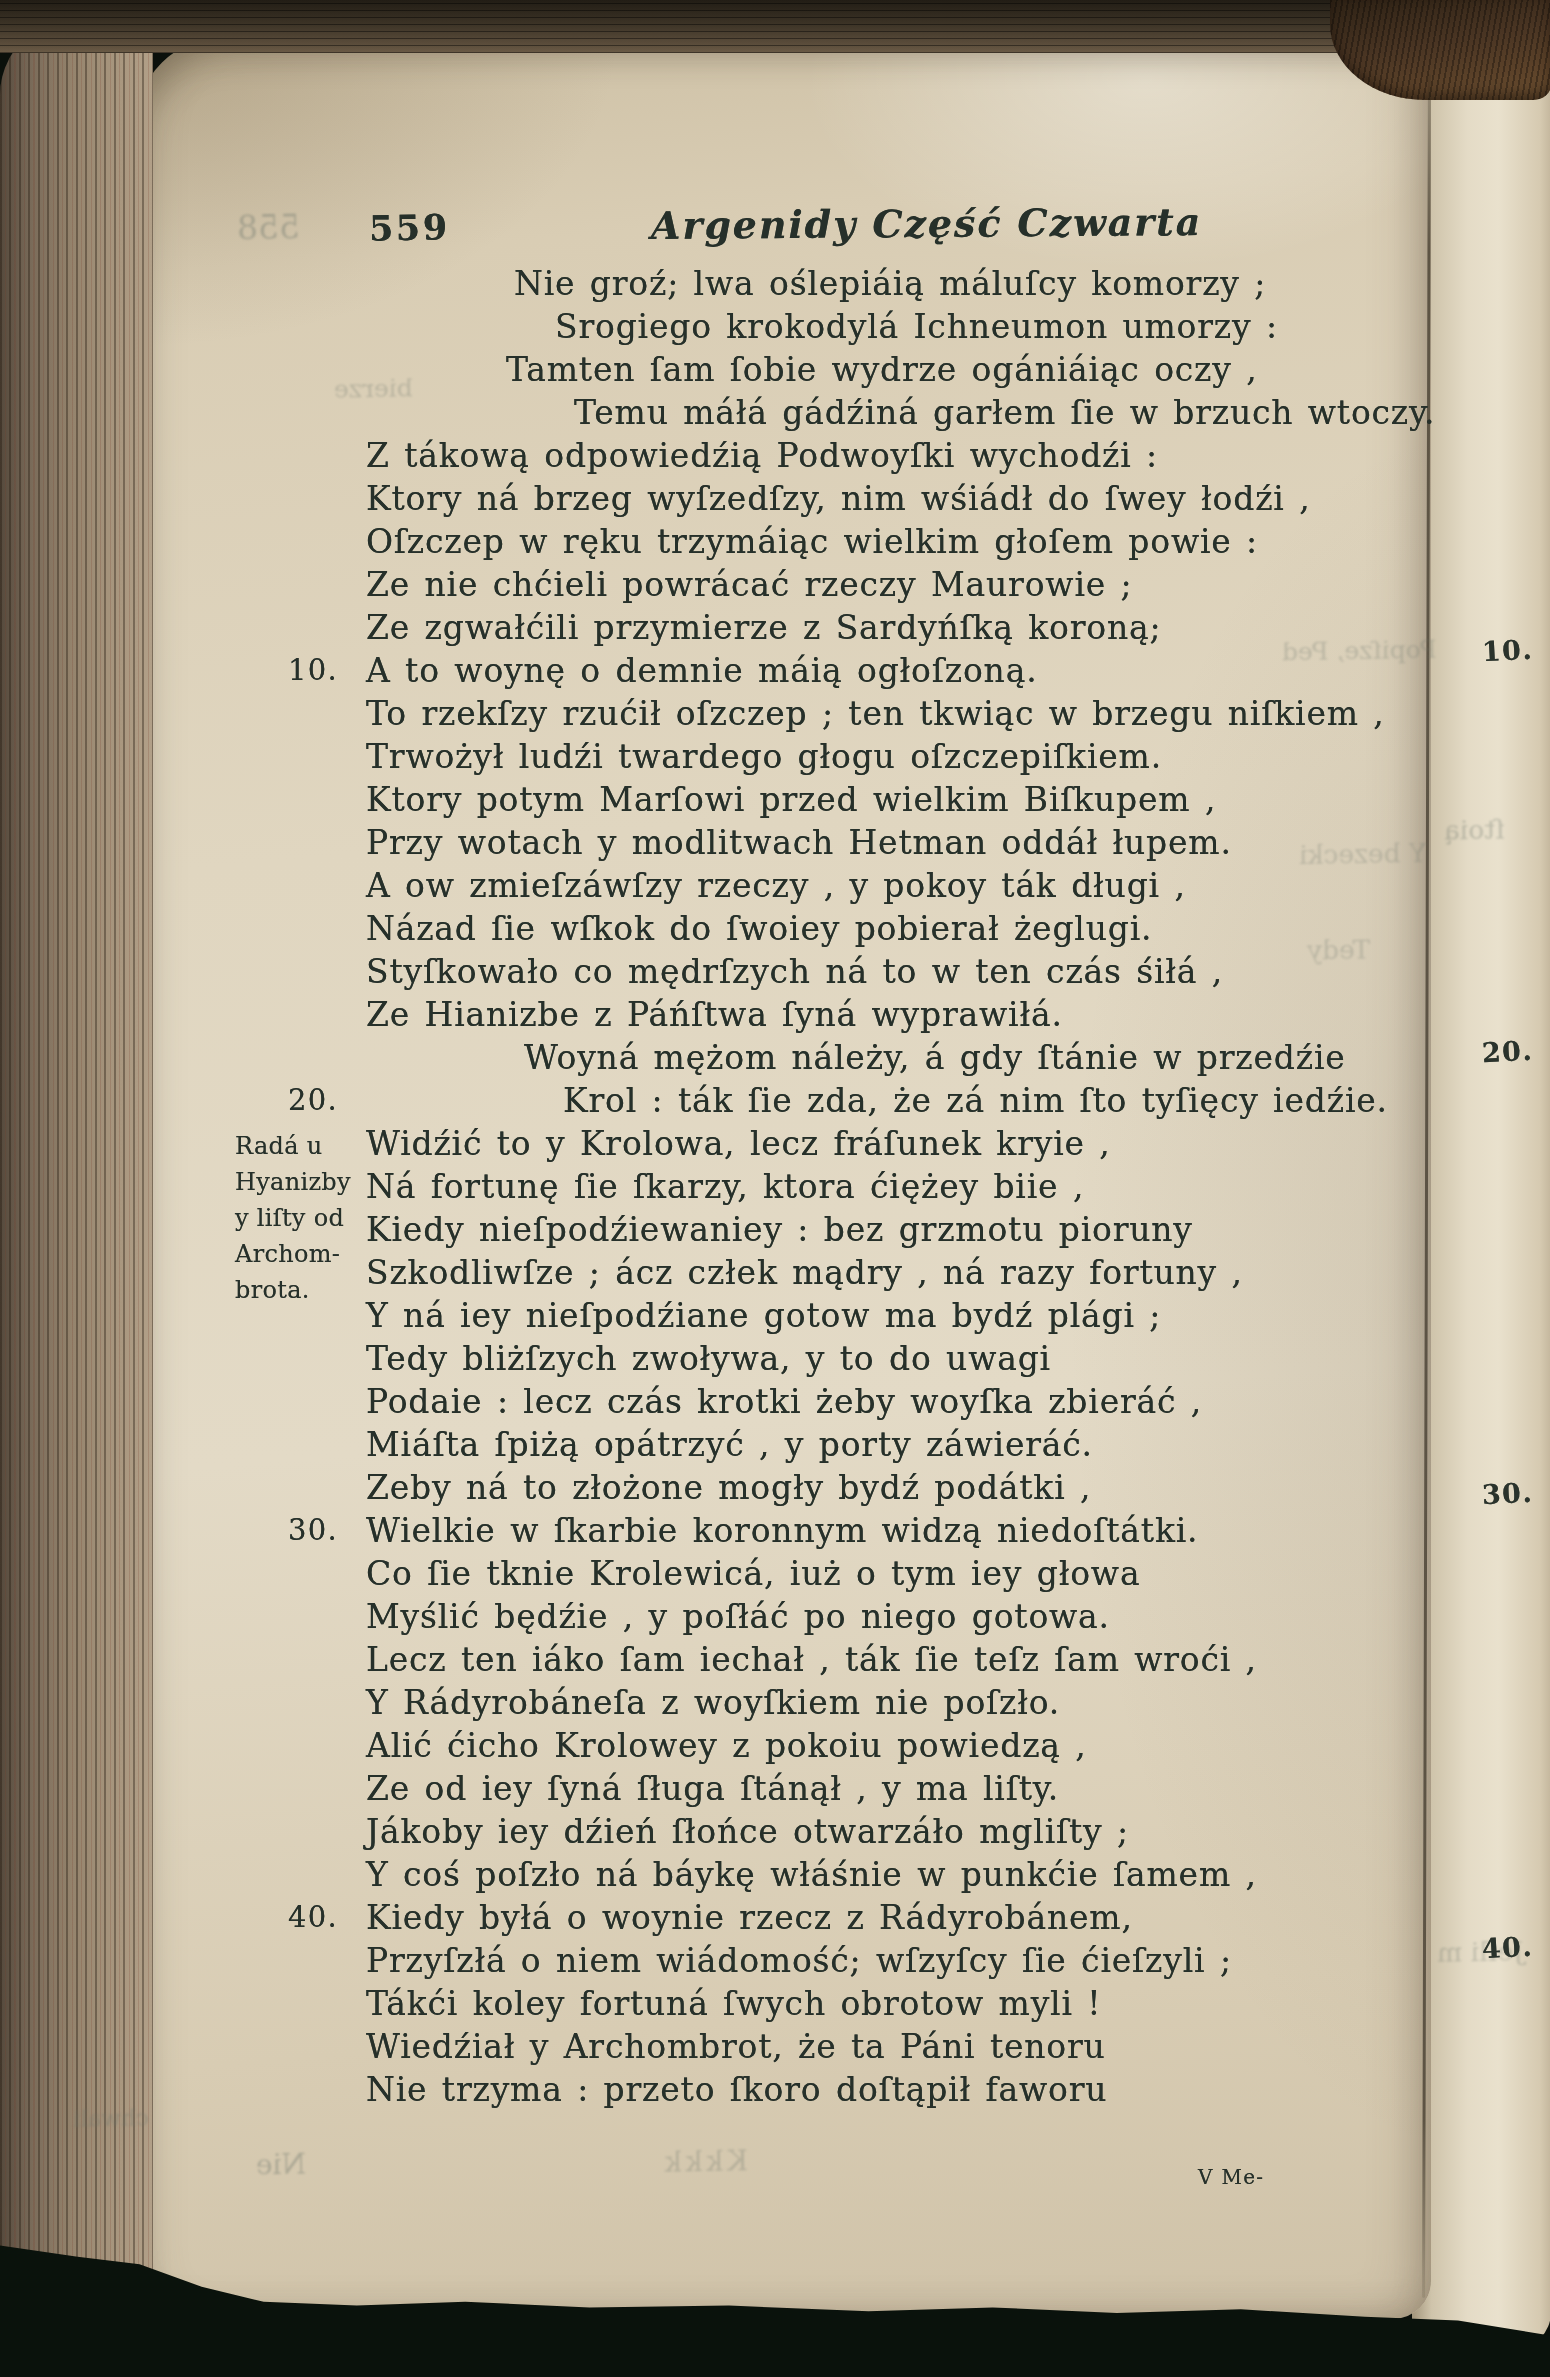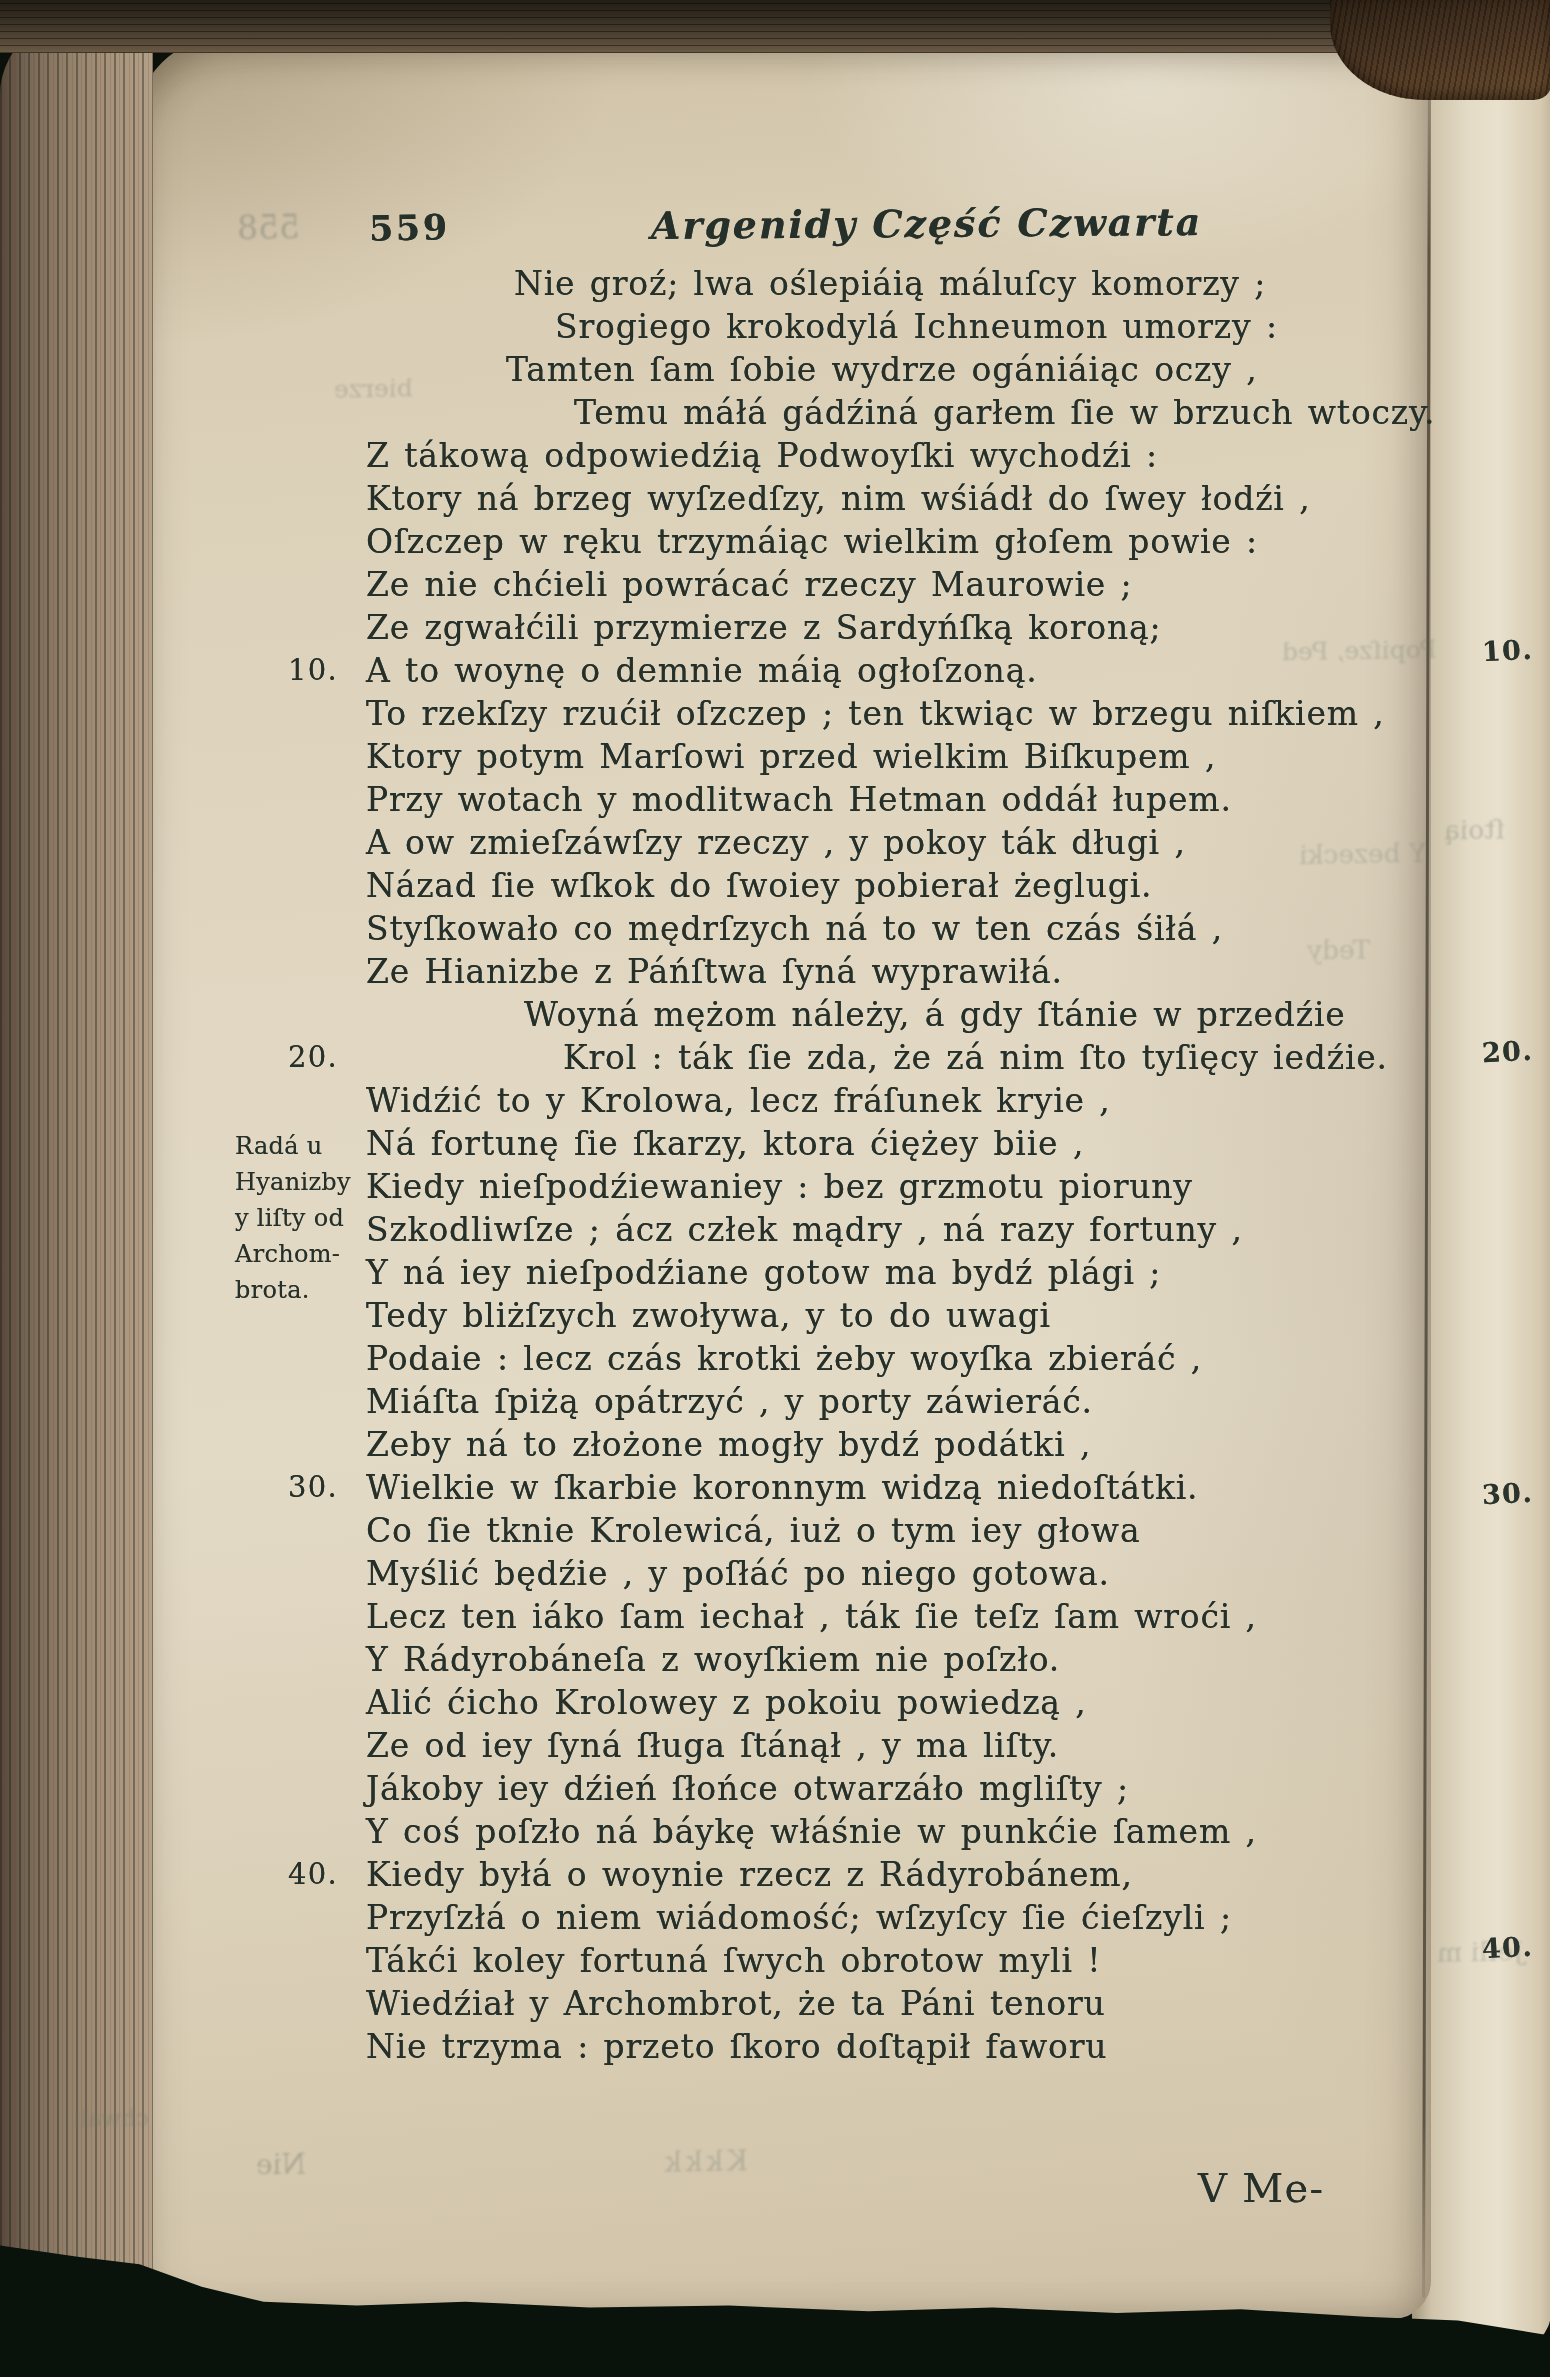--- a/index.html
+++ b/index.html
@@ -46,21 +46,21 @@
   #running-head{position:absolute;left:651px;top:201px;font-size:38px;font-style:italic;font-weight:600;
     letter-spacing:1.9px;white-space:nowrap;transform:rotate(-.4deg);text-shadow:0 0 0.6px rgba(30,40,34,.7);}
   #verses{position:absolute;left:366px;top:262px;width:1092px;font-size:33px;letter-spacing:0.8px;
     word-spacing:3.2px;text-shadow:0 0 0.6px rgba(30,40,34,.75);}
   .tl{position:relative;height:43px;line-height:43px;white-space:nowrap;}
   .ind-a{padding-left:148px}.ind-b{padding-left:189px}.ind-c{padding-left:140px}
   .ind-d{padding-left:208px}.ind-e{padding-left:158px}.ind-f{padding-left:197px}
   .mnum{position:absolute;left:-78px;top:0;font-size:29px;letter-spacing:1.3px;}
   #margin-note{position:absolute;left:235px;top:1128px;width:136px;font-size:24px;line-height:36px;
     letter-spacing:0.3px;text-shadow:0 0 0.6px rgba(30,40,34,.6);}
-  #catchword{position:absolute;left:1198px;top:2165px;font-size:40px;letter-spacing:1.3px;
+  #catchword{position:absolute;left:1198px;top:2165px;font-size:20px;letter-spacing:1.3px;
     text-shadow:0 0 0.6px rgba(30,40,34,.7);}
   .rnum{position:absolute;left:1482px;font-size:27px;font-weight:600;letter-spacing:1.3px;
     color:#2a332c;transform:rotate(-3deg);text-shadow:0 0 0.6px rgba(30,40,34,.6);}
 
   
   .ghost{position:absolute;color:#6d766c;transform:scaleX(-1) rotate(1deg);opacity:.36;
     filter:blur(0.8px);white-space:nowrap;font-size:26.5px;}
 </style>
 </head>
 <body>
@@ -101,20 +101,21 @@
     <div class="tl ind-b"><span>Srogiego krokodylá Ichneumon umorzy :</span></div>
     <div class="tl ind-c"><span>Tamten ſam ſobie wydrze ogániáiąc oczy ,</span></div>
     <div class="tl ind-d"><span>Temu máłá gádźiná garłem ſie w brzuch wtoczy.</span></div>
     <div class="tl"><span>Z tákową odpowiedźią Podwoyſki wychodźi :</span></div>
     <div class="tl"><span>Ktory ná brzeg wyſzedſzy, nim wśiádł do ſwey łodźi ,</span></div>
     <div class="tl"><span>Oſzczep w ręku trzymáiąc wielkim głoſem powie :</span></div>
     <div class="tl"><span>Ze nie chćieli powrácać rzeczy Maurowie ;</span></div>
     <div class="tl"><span>Ze zgwałćili przymierze z Sardyńſką koroną;</span></div>
     <div class="tl"><span class="mnum">10.</span><span>A to woynę o demnie máią ogłoſzoną.</span></div>
     <div class="tl"><span>To rzekſzy rzućił oſzczep ; ten tkwiąc w brzegu niſkiem ,</span></div>
+    <div class="tl"><span>Trwożył ludźi twardego głogu oſzczepiſkiem.</span></div>
     <div class="tl"><span>Ktory potym Marſowi przed wielkim Biſkupem ,</span></div>
     <div class="tl"><span>Przy wotach y modlitwach Hetman oddáł łupem.</span></div>
     <div class="tl"><span>A ow zmieſzáwſzy rzeczy , y pokoy ták długi ,</span></div>
     <div class="tl"><span>Názad ſie wſkok do ſwoiey pobierał żeglugi.</span></div>
     <div class="tl"><span>Styſkowało co mędrſzych ná to w ten czás śiłá ,</span></div>
     <div class="tl"><span>Ze Hianizbe z Páńſtwa ſyná wyprawiłá.</span></div>
     <div class="tl ind-e"><span>Woyná mężom náleży, á gdy ſtánie w przedźie</span></div>
     <div class="tl ind-f"><span class="mnum">20.</span><span>Krol : ták ſie zda, że zá nim ſto tyſięcy iedźie.</span></div>
     <div class="tl"><span>Widźić to y Krolowa, lecz fráſunek kryie ,</span></div>
     <div class="tl"><span>Ná fortunę ſie ſkarzy, ktora ćiężey biie ,</span></div>

